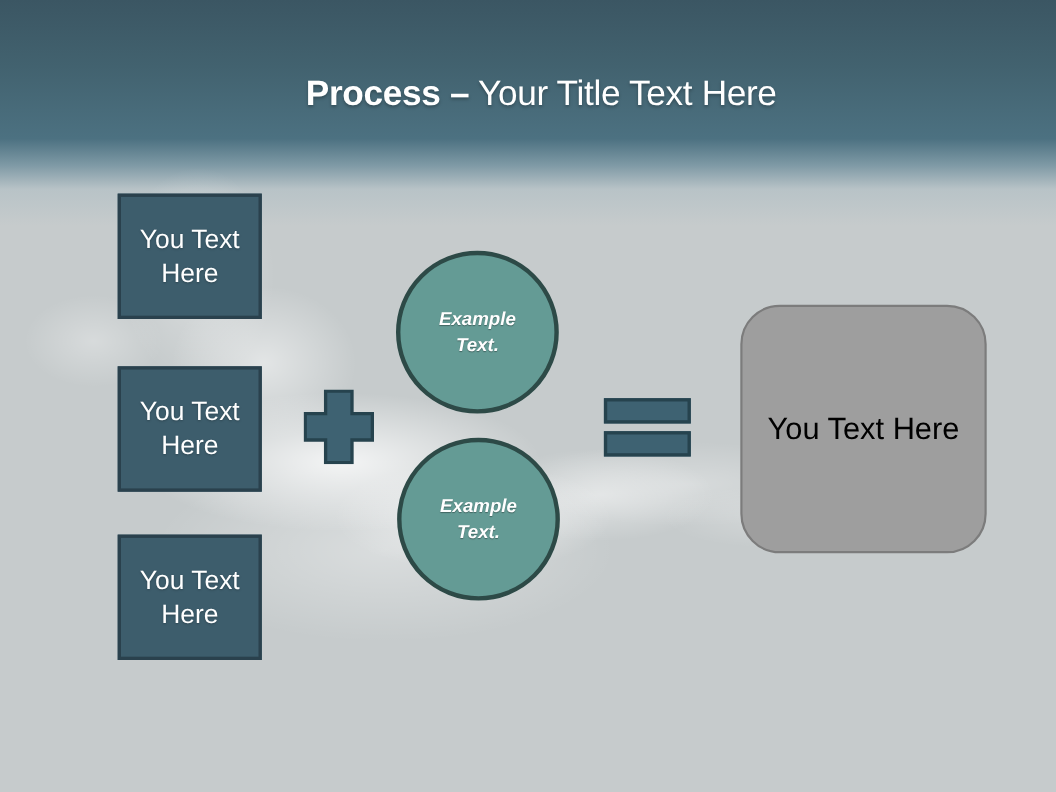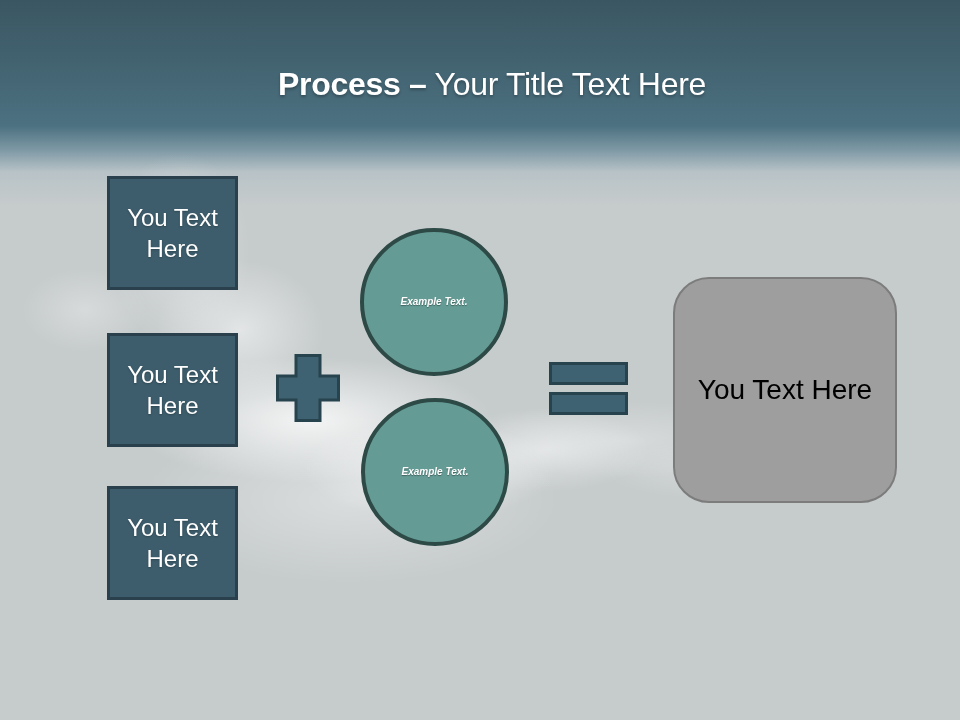--- a/index.html
+++ b/index.html
@@ -52,21 +52,21 @@
   .tbox.b1{top:176px;}
   .tbox.b2{top:333px;}
   .tbox.b3{top:486px;}
   .plus{position:absolute;left:276px;top:354px;}
   .circle{
     position:absolute;width:148px;height:148px;
     box-sizing:border-box;border-radius:50%;
     background:var(--circle-fill,#649b95);
     border:4px solid var(--circle-border,#2d4a47);
     display:flex;align-items:center;justify-content:center;text-align:center;
-    color:#fff;font-size:10px;font-weight:700;font-style:italic;line-height:24px;
+    color:#fff;font-size:17px;font-weight:700;font-style:italic;line-height:24px;
     text-shadow:0 1px 1px rgba(0,0,0,0.35);
   }
   .circle .lbl{width:80px;}
   .circle.c1{left:360px;top:228px;}
   .circle.c2{left:361px;top:398px;}
   .equals{position:absolute;left:549px;top:362px;width:79px;}
   .equals .bar{
     box-sizing:border-box;width:79px;height:23px;
     background:var(--operator-fill,#3e6272);
     border:3px solid var(--operator-border,#26434e);

